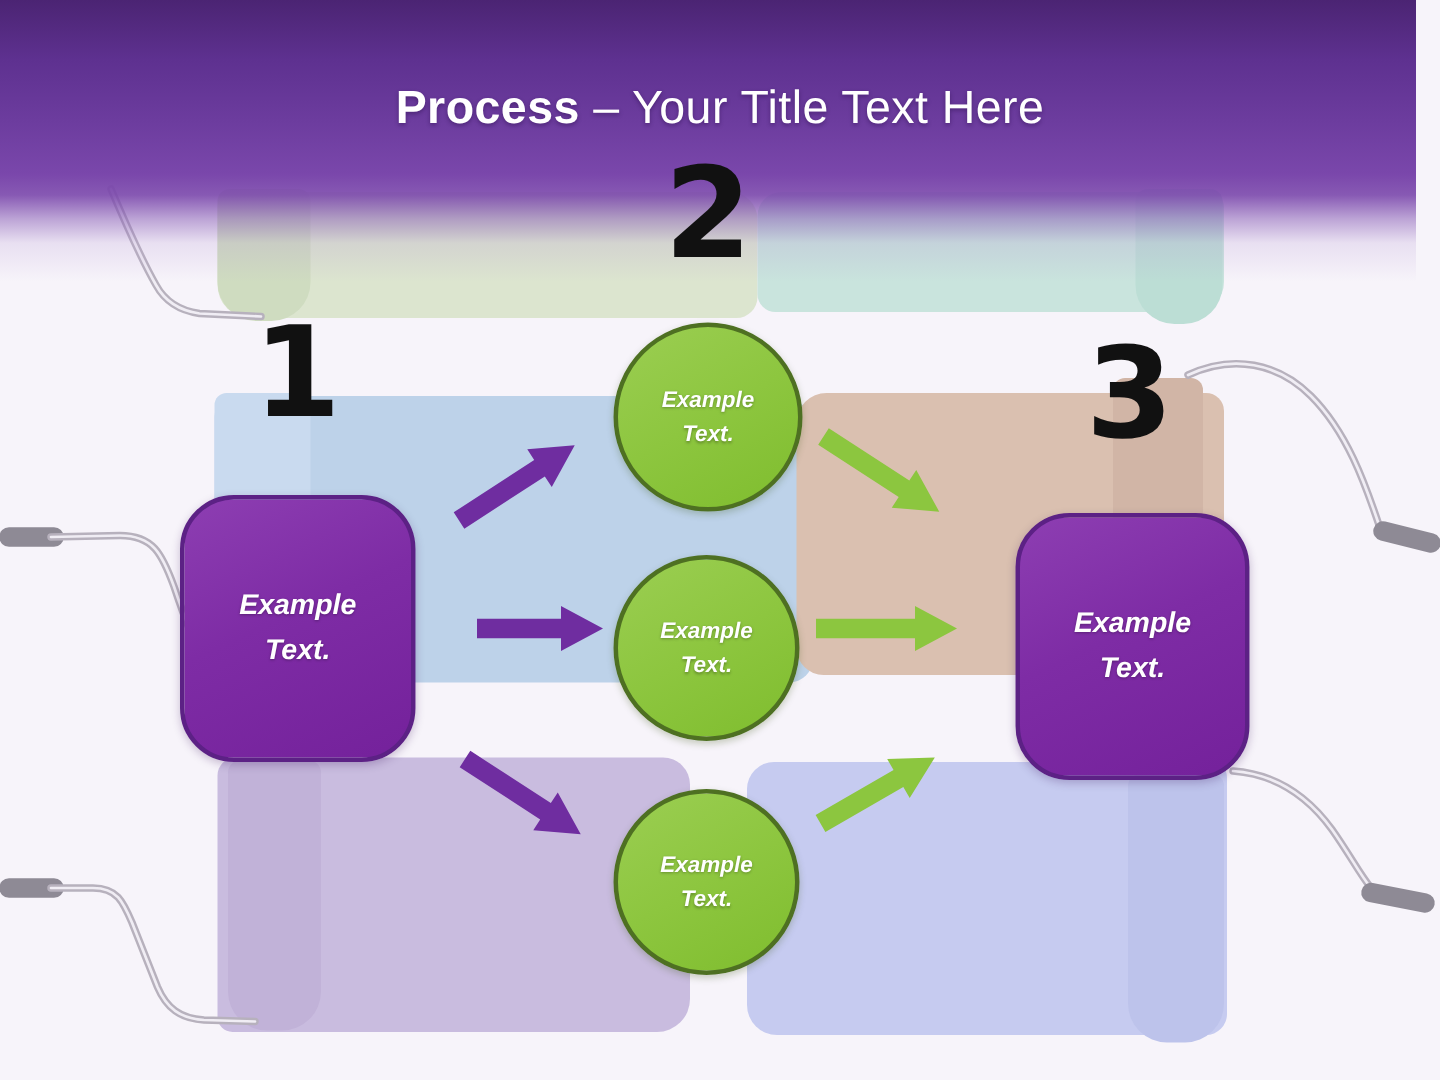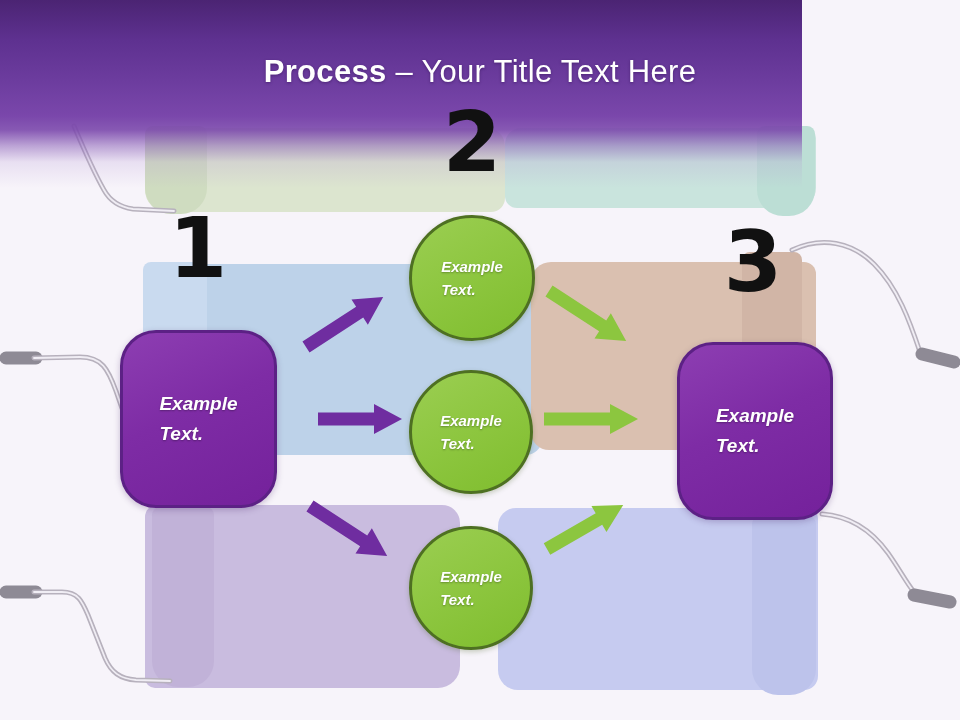--- a/index.html
+++ b/index.html
@@ -17,21 +17,21 @@
   
   .sleeve{position:absolute;border-radius:8px 8px 26px 26px;}
   .sleeve-sage{left:145px;top:126px;width:62px;height:88px;background:#CFDCC0;}
   .sleeve-teal{left:757px;top:126px;width:58px;height:90px;background:#BCDED5;}
   .sleeve-blue{left:143px;top:262px;width:64px;height:170px;background:#C9DAEF;border-radius:8px;}
   .sleeve-tan{left:742px;top:252px;width:60px;height:198px;background:#D1B5A6;border-radius:8px;}
   .sleeve-lavender{left:152px;top:507px;width:62px;height:180px;background:#C1B2D8;}
   .sleeve-periwinkle{left:752px;top:516px;width:64px;height:179px;background:#BDC3EB;}
 
   
-  .header{position:absolute;left:0;top:0;width:802px;height:200px;
+  .header{position:absolute;left:0;top:0;width:944px;height:200px;
     background:linear-gradient(180deg,
       var(--header-purple-dark) 0%,
       #5e3190 20%,
       #6c3c9e 40%,
       var(--header-purple) 58%,
       rgba(123,72,172,0.90) 65%,
       rgba(140,98,184,0.55) 73%,
       rgba(180,150,210,0.22) 81%,
       rgba(247,244,250,0) 94%);}
   .title{position:absolute;left:0;top:54px;width:960px;text-align:center;color:#fff;
@@ -62,21 +62,21 @@
   .pbox-left{left:120px;top:330px;width:157px;height:178px;}
   .pbox-right{left:677px;top:342px;width:156px;height:178px;}
   .gcircle{position:absolute;box-sizing:border-box;border-radius:50%;
     background:linear-gradient(150deg,#9bce52 0%,var(--circle-green) 50%,#7fbd2e 100%);
     border:3px solid var(--circle-green-border);
     display:flex;align-items:center;justify-content:center;
     box-shadow:0 2px 5px rgba(50,80,10,.25);}
   .gc1{left:409px;top:215px;width:126px;height:126px;}
   .gc2{left:409px;top:370px;width:124px;height:124px;}
   .gc3{left:409px;top:526px;width:124px;height:124px;}
-  .shape-text{color:#fff;font-weight:bold;font-style:italic;
+  .shape-text{color:#fff;font-weight:bold;font-style:italic;text-align:center;
     text-shadow:0 1px 2px rgba(0,0,0,.3);}
   .pbox .shape-text{font-size:19px;line-height:1.6;}
   .gcircle .shape-text{font-size:15px;line-height:1.55;}
   .shape-text span{display:block;}
 </style>
 </head>
 <body>
 
 <div id="stage">
 

